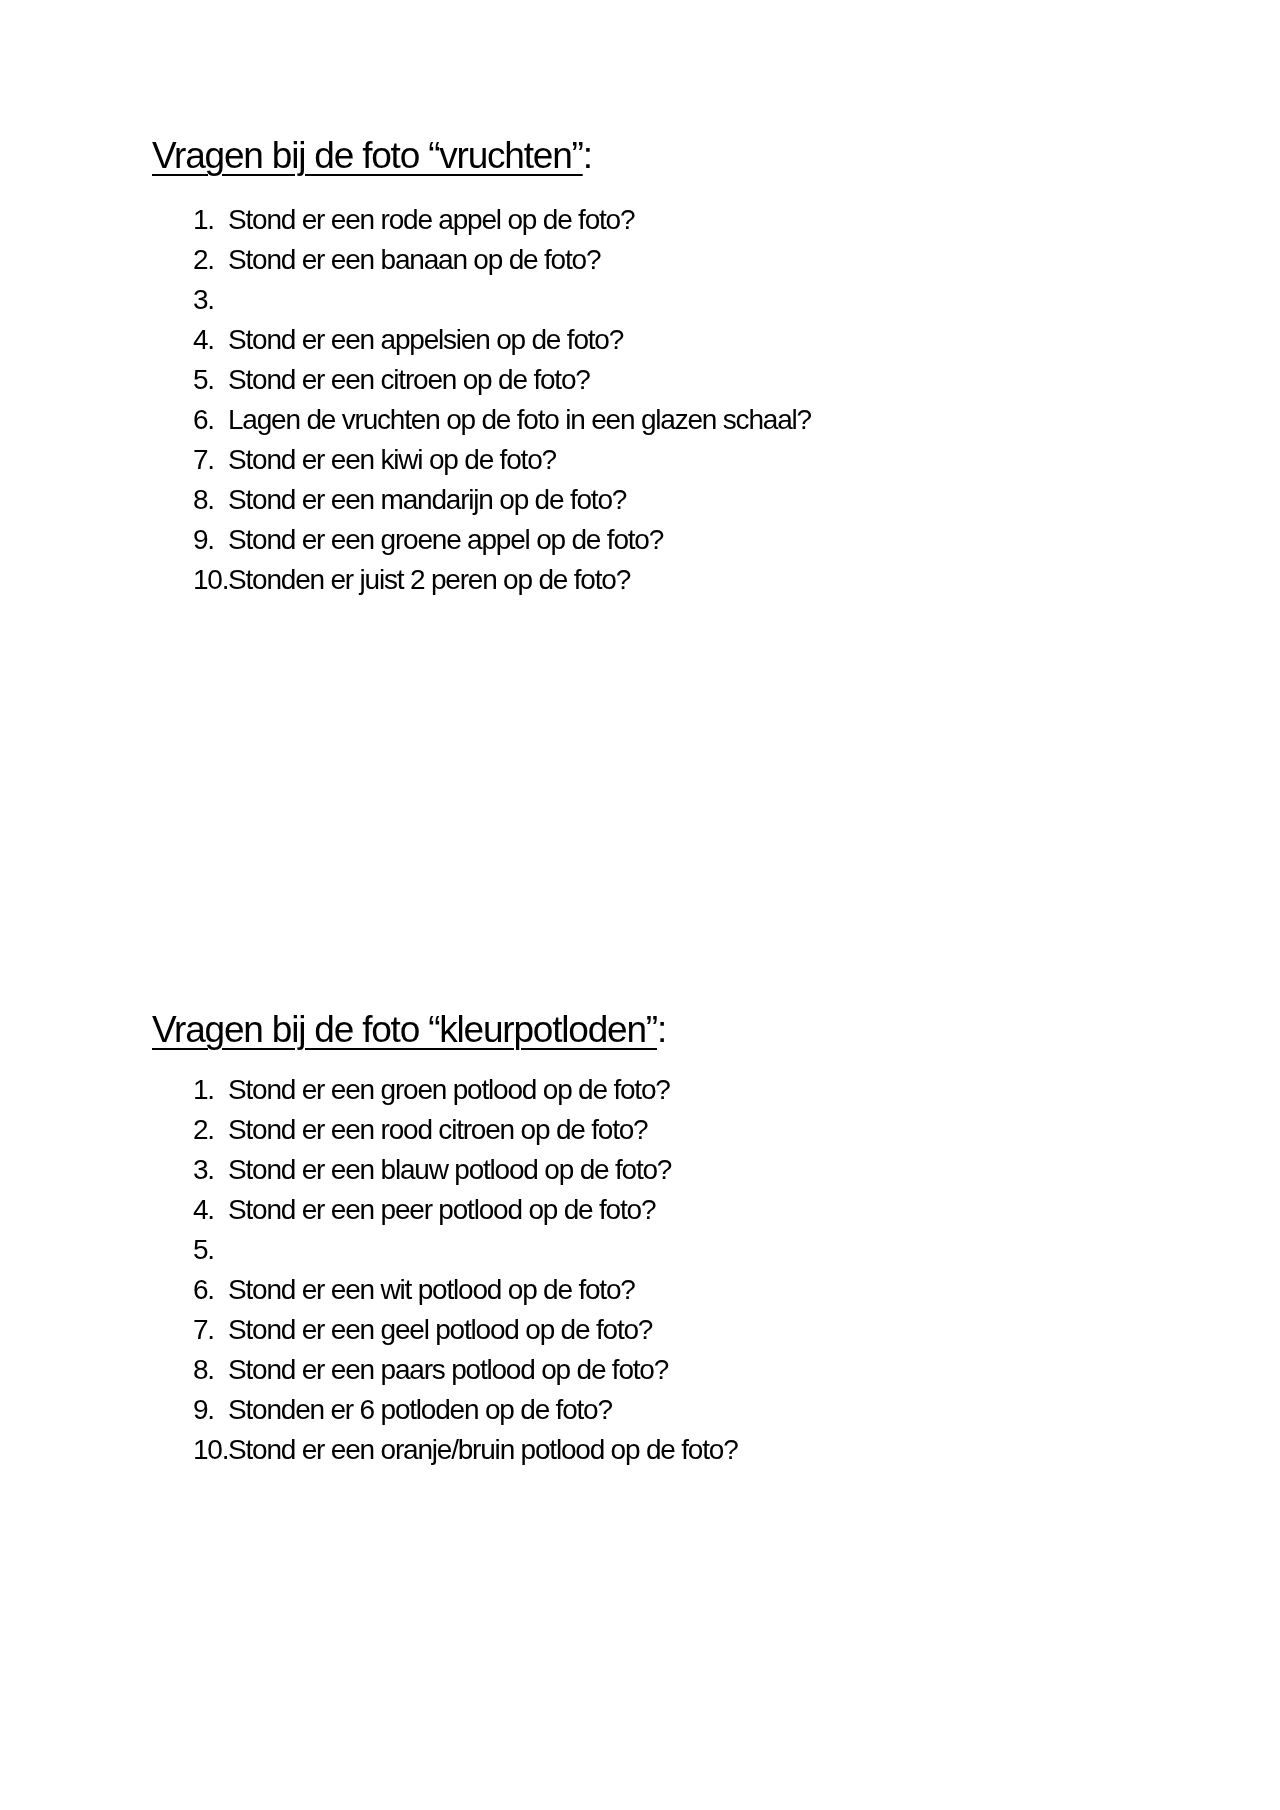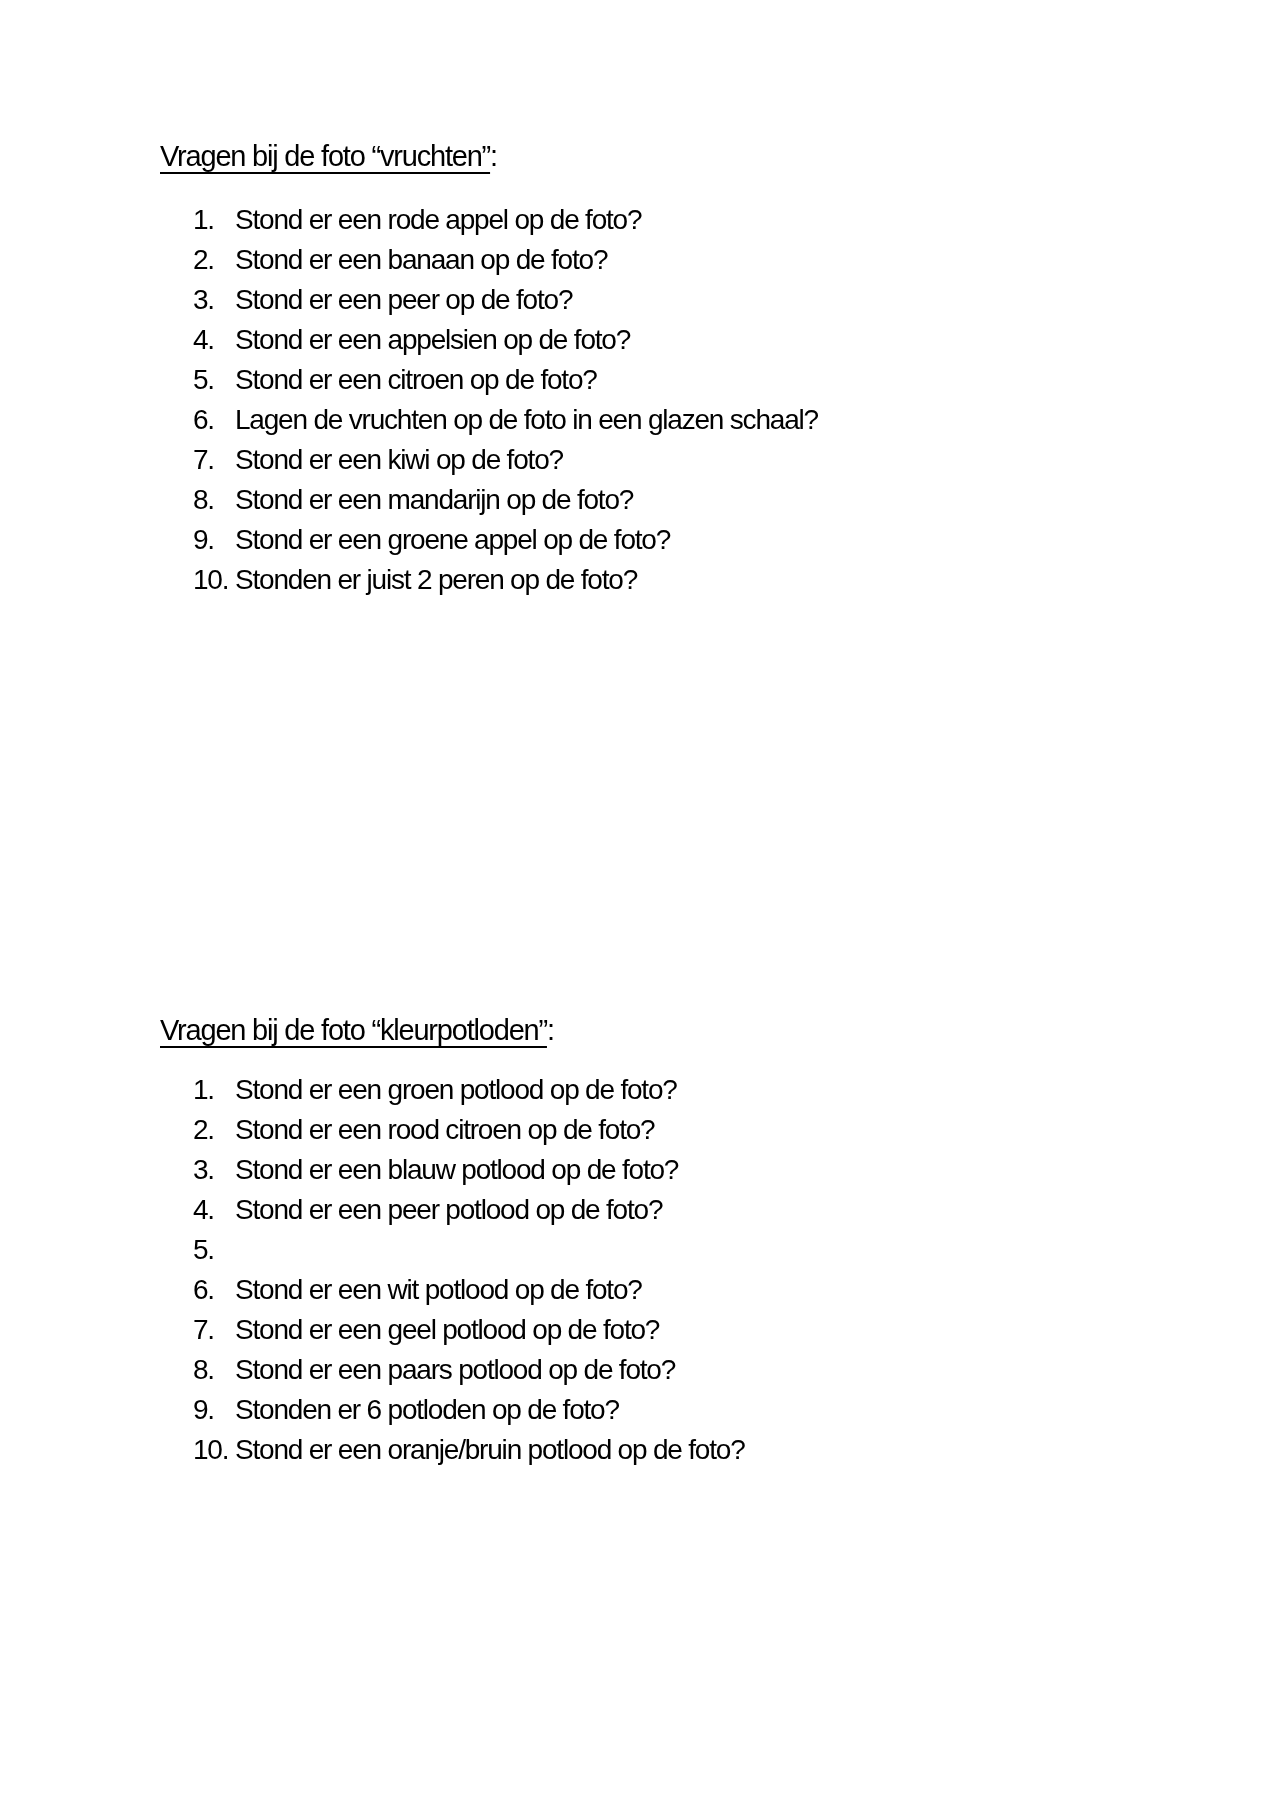--- a/index.html
+++ b/index.html
@@ -7,22 +7,22 @@
     width: 1280px;
     height: 1810px;
     position: relative;
     background: #ffffff;
     font-family: "Liberation Sans", sans-serif;
     color: #000000;
     overflow: hidden;
   }
   .doc-title {
     position: absolute;
-    left: 160px;
-    font-size: 29px;
+    left: 152px;
+    font-size: 37px;
     line-height: 40px;
     letter-spacing: -1.2px;
     white-space: nowrap;
   }
   #title-fruits   { top: 136px; }
   #title-pencils  { top: 1010px; text-align: right; }
   .u {
     text-decoration: underline;
     text-decoration-thickness: 2px;
     text-underline-offset: 6px;
@@ -40,42 +40,40 @@
     font-size: 28px;
     letter-spacing: -1.2px;
   }
   .num {
     flex: 0 0 35px;
     width: 35px;
     white-space: nowrap;
   }
   .text {
     white-space: nowrap;
-    margin-left: 7px;
   }
 </style>
 </head>
 <body>
 
 <div class="doc-title" id="title-fruits">
   <span class="u">Vragen bij de foto “vruchten”</span><span>:</span>
 </div>
 
 <div class="qlist" id="list-fruits">
   <div class="row">
     <span class="num">1.</span>
     <span class="text">Stond er een rode appel op de foto?</span>
   </div>
   <div class="row">
     <span class="num">2.</span>
     <span class="text">Stond er een banaan op de foto?</span>
   </div>
   <div class="row">
     <span class="num">3.</span>
-    <span class="text">Stond er een peer op de foto?</span>
   </div>
   <div class="row">
     <span class="num">4.</span>
     <span class="text">Stond er een appelsien op de foto?</span>
   </div>
   <div class="row">
     <span class="num">5.</span>
     <span class="text">Stond er een citroen op de foto?</span>
   </div>
   <div class="row">

